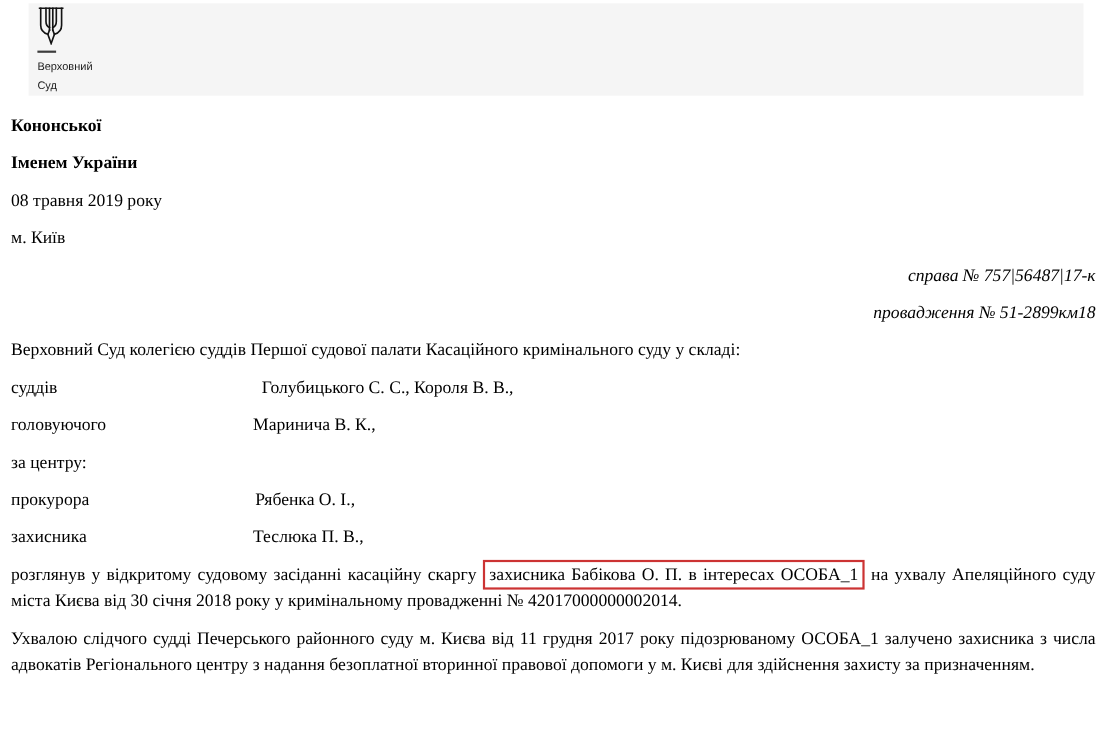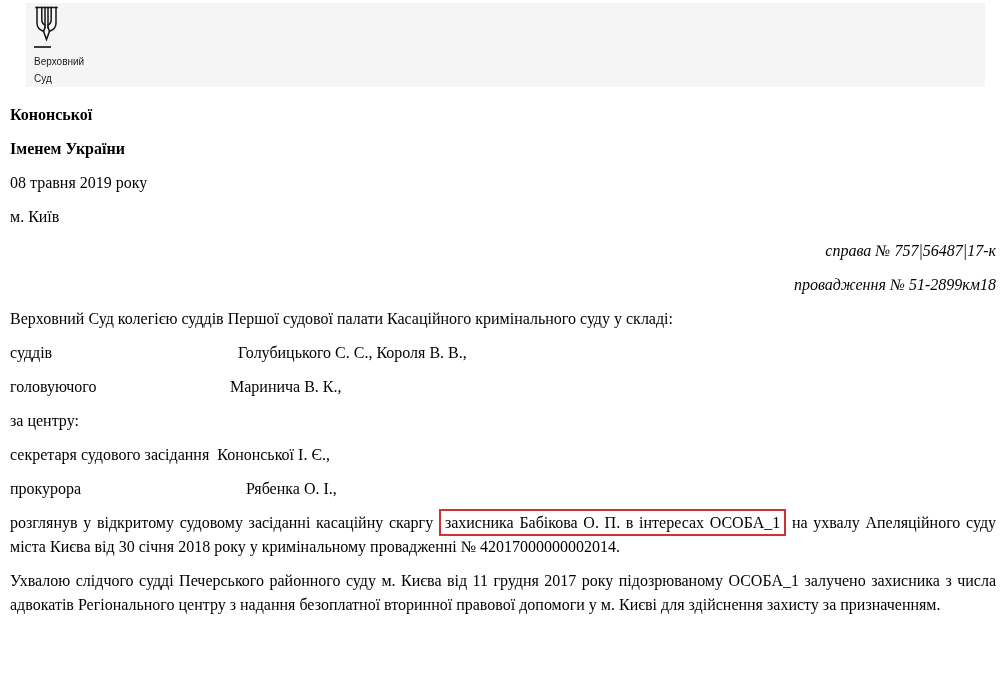--- a/index.html
+++ b/index.html
@@ -27,21 +27,21 @@
   
   .doc { padding: 6px 10px 0 10px; font-size: 16px; line-height: 24px; }
   .doc p { margin: 10px 0; }
   .b { font-weight: bold; }
   .i { font-style: italic; text-align: right; }
   .just { text-align: justify; }
   .row { position: relative; }
   .row .name { position: absolute; top: 0; }
   .name-pos-a { left: 220px; }   
   .name-pos-b { left: 228px; }   
-  .name-pos-c { left: 236px; }   
+  .name-pos-c { left: 222px; }   
   .inline-name { margin-left: 4px; }
   .hl {
     border: 2px solid #cc3333;
     padding: 3px 4px;
     margin-top: 20px;
   }
 </style>
 </head>
 <body>
 
@@ -83,27 +83,27 @@
     <span>суддів</span>
     <span class="name name-pos-b">Голубицького С. С., Короля В. В.,</span>
   </p>
   <p class="row">
     <span>головуючого</span>
     <span class="name name-pos-a">Маринича В. К.,</span>
   </p>
 
   <p>за центру:</p>
 
-  <p>
-    <span>секретаря судового засідання</span>
-    <span class="inline-name">Кононської І. Є.,</span>
-  </p>
   <p class="row">
     <span>прокурора</span>
     <span class="name name-pos-c">Рябенка О. І.,</span>
+  </p>
+  <p class="row">
+    <span>захисника</span>
+    <span class="name name-pos-a">Теслюка П. В.,</span>
   </p>
 
   <p class="just">
     <span>розглянув у відкритому судовому засіданні касаційну скаргу</span>
     <span class="hl">захисника Бабікова О. П. в інтересах ОСОБА_1</span>
     <span>на ухвалу Апеляційного суду міста Києва від 30 січня 2018  року у кримінальному провадженні № 42017000000002014.</span>
   </p>
 
 
   <p class="just">Ухвалою слідчого судді Печерського районного суду м. Києва від 11 грудня 2017 року підозрюваному ОСОБА_1 залучено захисника з числа адвокатів Регіонального центру з надання безоплатної вторинної правової допомоги у м. Києві для здійснення захисту за призначенням.</p>

